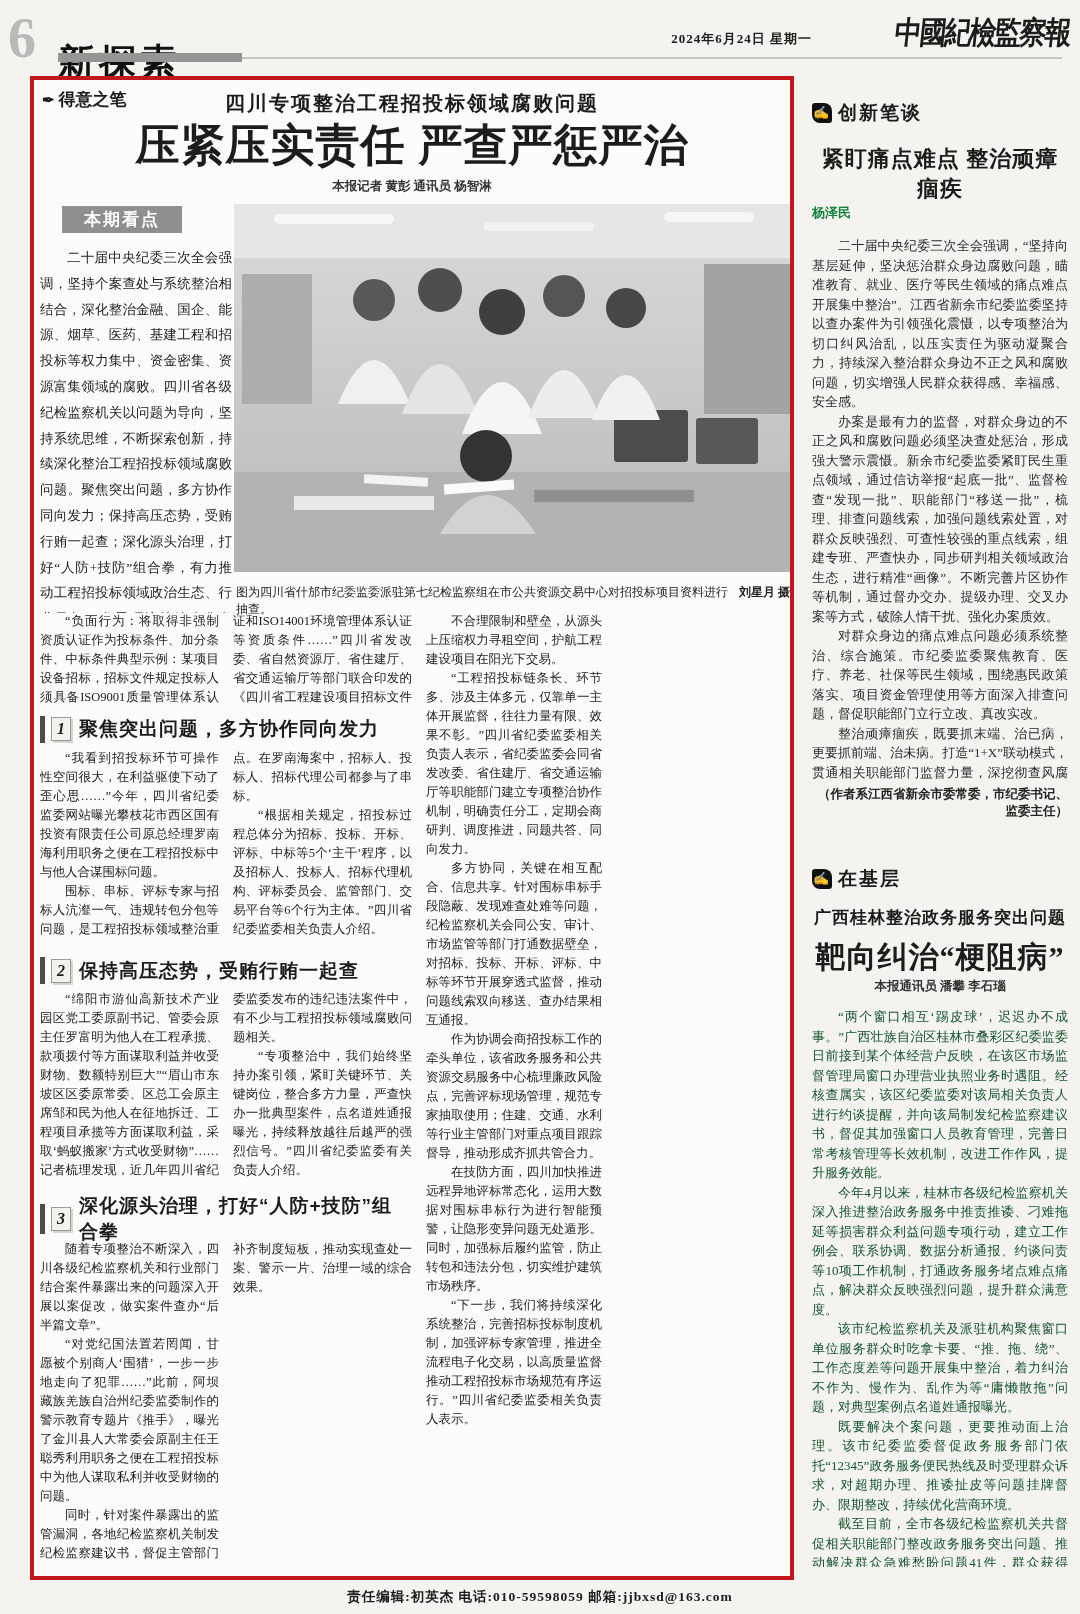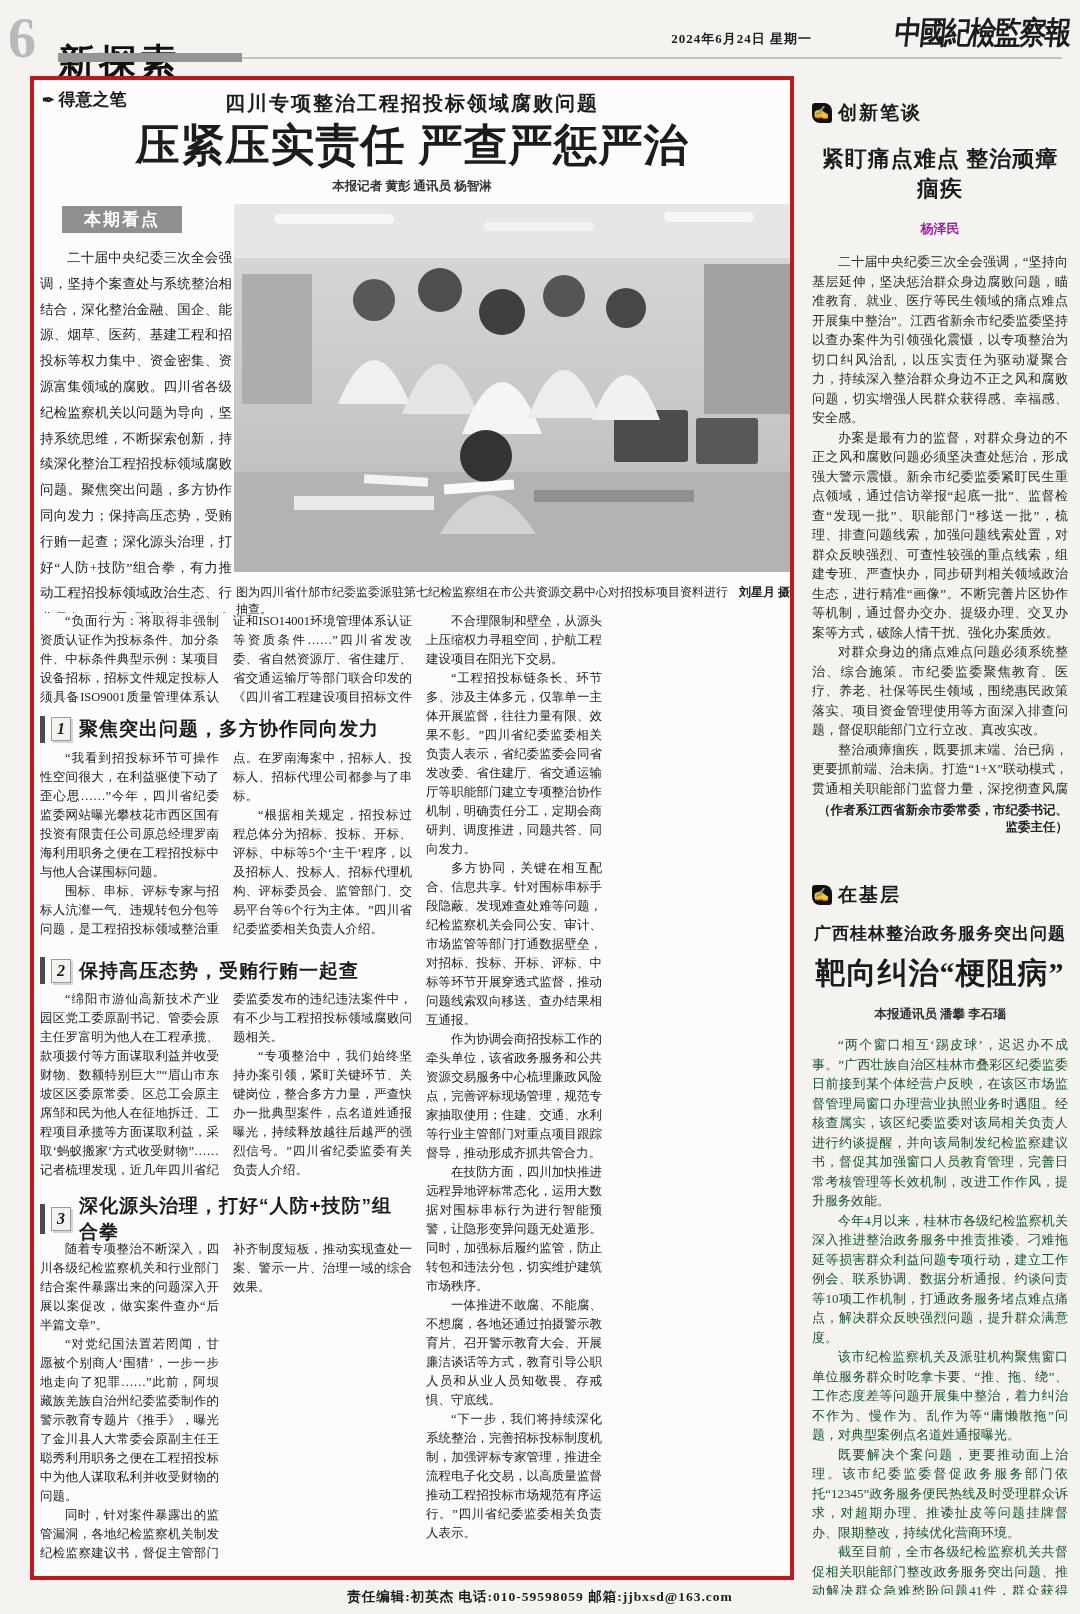--- a/index.html
+++ b/index.html
@@ -47,29 +47,29 @@
 
   .sec-head { display:flex; align-items:center; gap:8px; margin:8px 0 6px 0; border-left:5px solid #4c4c4c; padding-left:6px; height:30px; }
   .num-badge { min-width:20px; height:24px; border:1px solid #9a9a9a; box-shadow:2px 2px 0 #d4d4d4; font-style:italic; font-size:16px; font-weight:bold; display:flex; align-items:center; justify-content:center; padding:0 4px; background:#f3f2ef; font-family:"Liberation Serif",serif; }
   .sec-title { font-size:19px; font-weight:900; letter-spacing:1px; font-family:"Liberation Sans",sans-serif; }
 
   
   .side { position:absolute; left:812px; top:100px; width:256px; }
   .side-tag { display:flex; align-items:center; gap:6px; font-size:19px; font-weight:bold; letter-spacing:2px; }
   .icon-box { width:20px; height:20px; background:#111; color:#fff; font-size:13px; display:flex; align-items:center; justify-content:center; border-radius:3px 8px 3px 8px; }
   .op-headline { margin-top:18px; text-align:center; font-size:22px; font-weight:900; letter-spacing:1px; }
-  .op-author { margin-top:16px; text-align:center; font-size:13px; font-weight:bold; color:#a21caf; }
+  .op-author { text-align:left; font-size:13px; font-weight:bold; color:#15803d; }
   .op-body { margin-top:14px; height:544px; overflow:hidden; font-size:13px; line-height:19.5px; text-align:justify; color:#2a2a2a; }
   .op-body .para { text-indent:2em; }
   .op-note { margin-top:6px; font-size:12.5px; font-weight:bold; text-align:right; color:#222; }
 
   .gr-block { margin-top:46px; }
   .gr-kicker { margin-top:14px; text-align:center; font-size:17px; font-weight:900; letter-spacing:1px; }
   .gr-headline { margin-top:8px; text-align:center; font-size:30px; font-weight:900; letter-spacing:1px; }
-  .gr-byline { margin-top:12px; text-align:center; font-size:12.5px; font-weight:bold; color:#333; }
+  .gr-byline { text-align:center; font-size:12.5px; font-weight:bold; color:#333; }
   .gr-body { margin-top:12px; height:560px; overflow:hidden; font-size:13px; line-height:19.5px; text-align:justify; color:#14532d; }
   .gr-body .para { text-indent:2em; }
 
   
   .page-footer { position:absolute; left:0; top:1588px; width:100%; text-align:center; font-size:13.5px; font-weight:bold; letter-spacing:1px; }
 </style>
 </head>
 <body>
 
 <div class="hdr-pageno">6</div>
@@ -177,21 +177,20 @@
           </div>
       </div>
 
       <div class="half half-right">
         <div class="coltext flow-right">
             <p class="para">不合理限制和壁垒，从源头上压缩权力寻租空间，护航工程建设项目在阳光下交易。</p>
             <p class="para">“工程招投标链条长、环节多、涉及主体多元，仅靠单一主体开展监督，往往力量有限、效果不彰。”四川省纪委监委相关负责人表示，省纪委监委会同省发改委、省住建厅、省交通运输厅等职能部门建立专项整治协作机制，明确责任分工，定期会商研判、调度推进，同题共答、同向发力。</p>
             <p class="para">多方协同，关键在相互配合、信息共享。针对围标串标手段隐蔽、发现难查处难等问题，纪检监察机关会同公安、审计、市场监管等部门打通数据壁垒，对招标、投标、开标、评标、中标等环节开展穿透式监督，推动问题线索双向移送、查办结果相互通报。</p>
             <p class="para">作为协调会商招投标工作的牵头单位，该省政务服务和公共资源交易服务中心梳理廉政风险点，完善评标现场管理，规范专家抽取使用；住建、交通、水利等行业主管部门对重点项目跟踪督导，推动形成齐抓共管合力。</p>
             <p class="para">在技防方面，四川加快推进远程异地评标常态化，运用大数据对围标串标行为进行智能预警，让隐形变异问题无处遁形。同时，加强标后履约监管，防止转包和违法分包，切实维护建筑市场秩序。</p>
-            <p class="para">一体推进不敢腐、不能腐、不想腐，各地还通过拍摄警示教育片、召开警示教育大会、开展廉洁谈话等方式，教育引导公职人员和从业人员知敬畏、存戒惧、守底线。</p>
             <p class="para">“下一步，我们将持续深化系统整治，完善招标投标制度机制，加强评标专家管理，推进全流程电子化交易，以高质量监督推动工程招投标市场规范有序运行。”四川省纪委监委相关负责人表示。</p>
           </div>
       </div>
     </div>
   </div>
 </div>
 
 <div class="side">
   <div class="side-tag">
     <span class="icon-box">✍</span>

